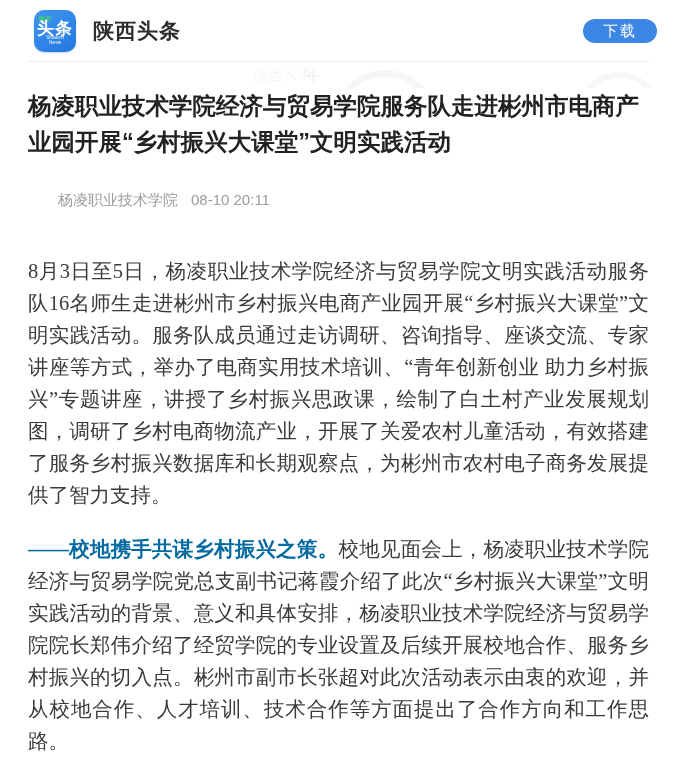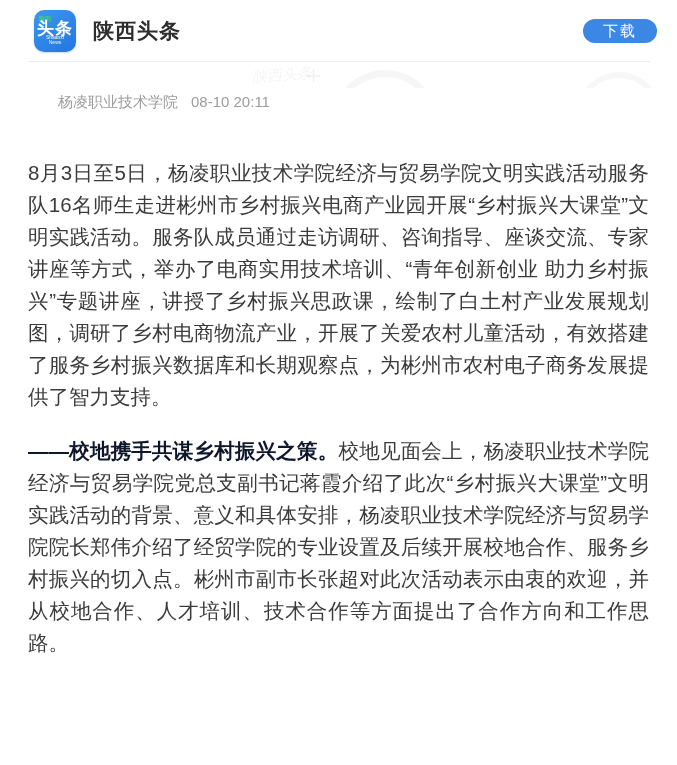--- a/index.html
+++ b/index.html
@@ -73,25 +73,25 @@
   
   .content { padding:0 28px; }
   .title {
     margin:26px 0 0 0; font-size:23.5px; line-height:36px; font-weight:700;
     color:#222222; word-break:break-all;
   }
   .byline { margin-top:30px; font-size:15px; color:#9c9c9c; line-height:20px;margin-left:30px; }
   .byline .time { margin-left:13px; }
   .article-body {
     margin-top:45px; font-size:20.5px; line-height:32px; color:#3b3b3b;
-    text-align:justify; word-break:break-all;
+    text-align:justify; word-break:break-all;font-family:Liberation Serif, serif;
   }
   .article-body p { margin:0; }
   .article-body p + p { margin-top:22px; }
-  .lead { font-weight:700; color:#0f172a; }
+  .lead { font-weight:700; color:#0369a1; }
 </style>
 </head>
 <body>
 
 <header class="header">
   <div class="logo">
     <span class="logo-badge">陕西</span>
     <span class="logo-name">头条</span>
     <span class="logo-sub">Shaanxi News</span>
   </div>
@@ -101,20 +101,21 @@
 </header>
 
 <div class="watermark">
   <span class="wm-signature">陕西头条</span>
   <span class="wm-plus">+</span>
   <span class="wm-circle"></span>
   <span class="wm-arc"></span>
 </div>
 
 <main class="content">
+  <h1 class="title">杨凌职业技术学院经济与贸易学院服务队走进彬州市电商产业园开展“乡村振兴大课堂”文明实践活动</h1>
 
   <div class="byline">
     <span class="author">杨凌职业技术学院</span><span class="time">08-10 20:11</span>
   </div>
 
   <div class="article-body">
     <p><span class="lead"></span><span>8月3日至5日，杨凌职业技术学院经济与贸易学院文明实践活动服务队16名师生走进彬州市乡村振兴电商产业园开展“乡村振兴大课堂”文明实践活动。服务队成员通过走访调研、咨询指导、座谈交流、专家讲座等方式，举办了电商实用技术培训、“青年创新创业 助力乡村振兴”专题讲座，讲授了乡村振兴思政课，绘制了白土村产业发展规划图，调研了乡村电商物流产业，开展了关爱农村儿童活动，有效搭建了服务乡村振兴数据库和长期观察点，为彬州市农村电子商务发展提供了智力支持。</span></p>
     <p><span class="lead">——校地携手共谋乡村振兴之策。</span><span>校地见面会上，杨凌职业技术学院经济与贸易学院党总支副书记蒋霞介绍了此次“乡村振兴大课堂”文明实践活动的背景、意义和具体安排，杨凌职业技术学院经济与贸易学院院长郑伟介绍了经贸学院的专业设置及后续开展校地合作、服务乡村振兴的切入点。彬州市副市长张超对此次活动表示由衷的欢迎，并从校地合作、人才培训、技术合作等方面提出了合作方向和工作思路。</span></p>
   </div>
 </main>

